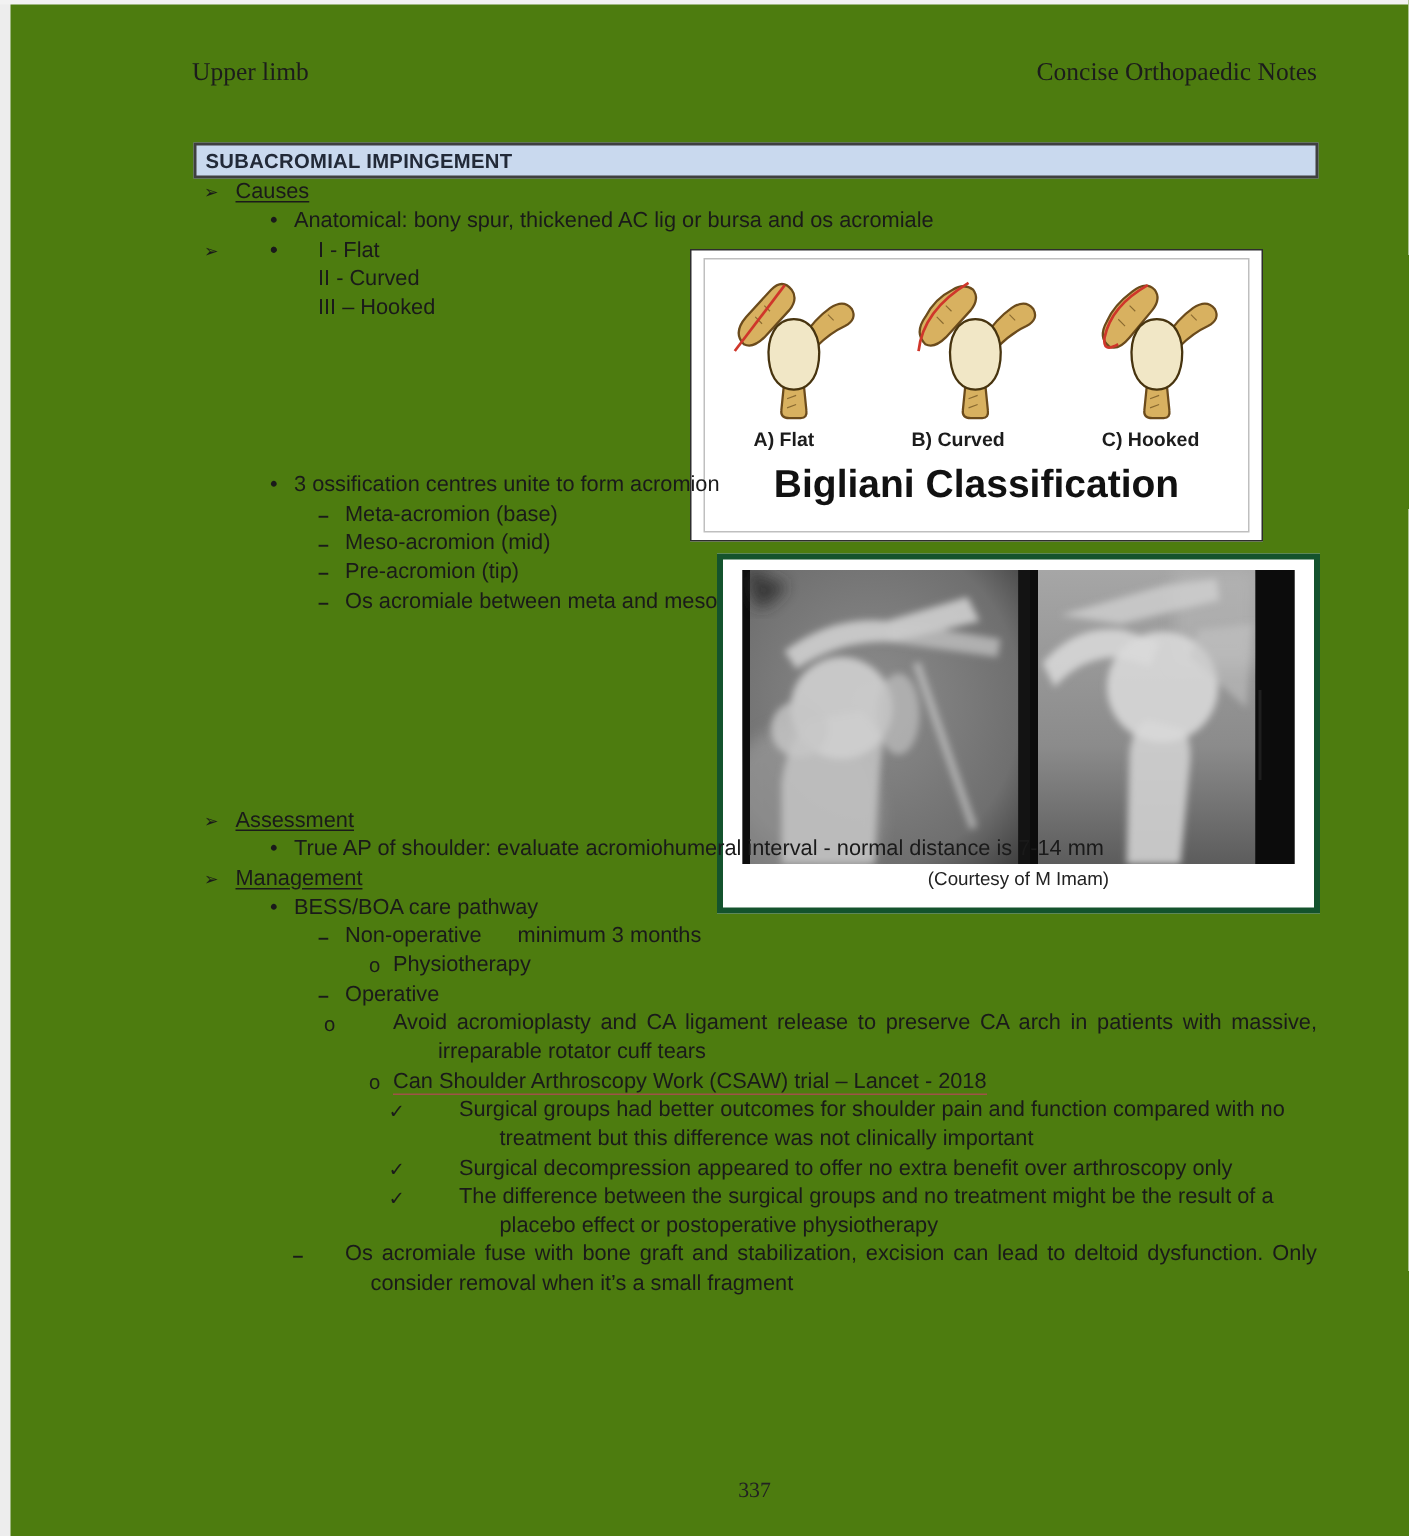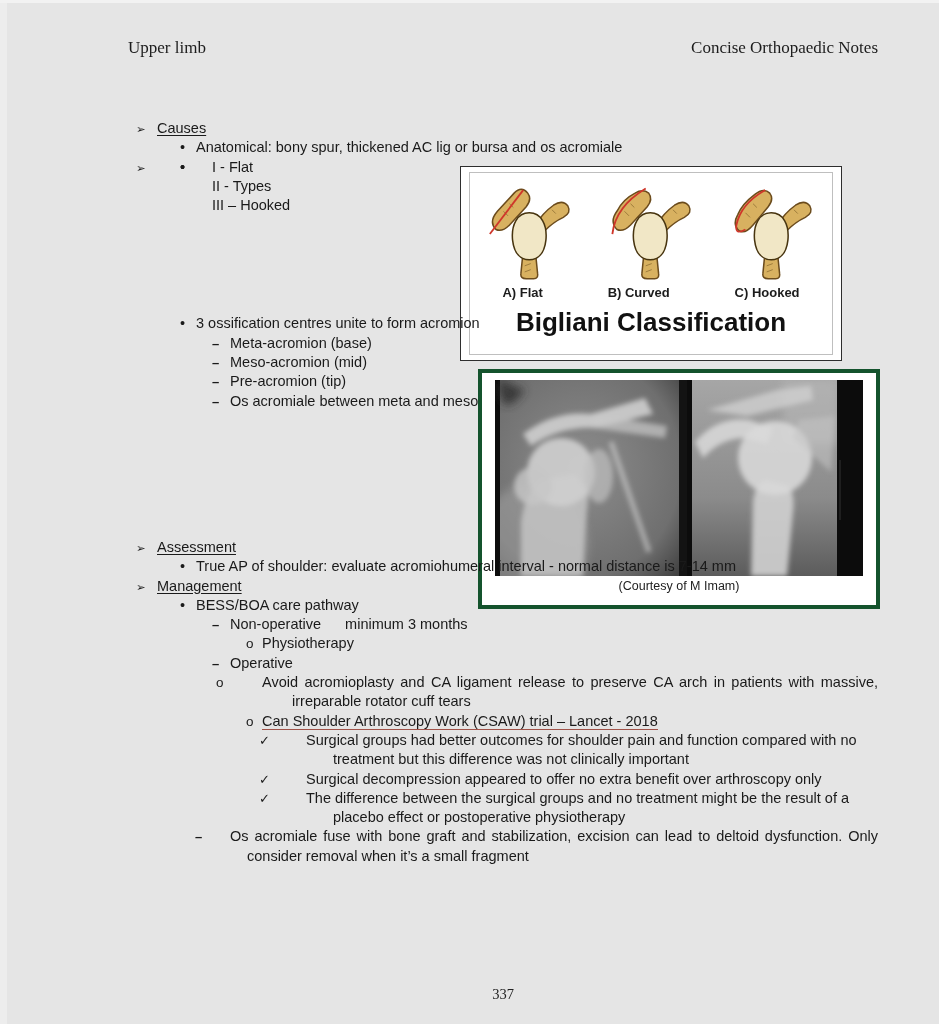--- a/index.html
+++ b/index.html
@@ -1,16 +1,16 @@
 <!DOCTYPE html>
 <html><head>
 <meta charset="utf-8">
 <style>
   html,body{margin:0;padding:0;background:#fafafa;}
-  .page{position:relative;width:939px;height:1024px;background:#e5e5e5;overflow:hidden;
+  .page{position:relative;width:939px;height:1024px;background:#4d7c0f;overflow:hidden;
         font-family:"Liberation Sans","DejaVu Sans",sans-serif;color:#1a1a1a;}
   .edge-left{position:absolute;left:0;top:0;width:7px;height:100%;background:#ededed;}
   .edge-top{position:absolute;left:0;top:0;width:100%;height:3px;background:#f2f2f2;}
 
   
   .doc-header{position:absolute;left:128px;top:38px;width:750px;display:flex;justify-content:space-between;
               font-family:"Liberation Serif","DejaVu Serif",serif;font-size:17px;color:#1c1c1c;}
 
   
   .section-bar{position:absolute;left:129px;top:95px;width:746px;height:20px;
@@ -65,20 +65,23 @@
 
 <div class="page">
   <div class="edge-left"></div>
   <div class="edge-top"></div>
 
   <div class="doc-header">
     <span>Upper limb</span>
     <span>Concise Orthopaedic Notes</span>
   </div>
 
+  <div class="section-bar">
+    <span>SUBACROMIAL IMPINGEMENT</span>
+  </div>
 
   <div class="fig-bigliani">
     <div class="inner">
       <div class="scap-row">
 
         <svg class="scap" viewBox="0 0 110 132">
           <path d="M46,92 L43,122 Q42,129 50,129 L60,129 Q66,129 65,122 L62,92 Z" fill="#d8b160" stroke="#6b4b1c" stroke-width="2"></path>
           <path d="M48,112 l8,-3 M48,120 l8,-3" stroke="#8a6a30" stroke-width="1" fill="none"></path>
           <path d="M10,64 Q0,54 12,40 L34,16 Q44,6 52,16 Q58,24 50,34 L28,58 Q18,68 10,64 Z" fill="#d8b160" stroke="#6b4b1c" stroke-width="2"></path>
           <path d="M20,40 l6,6 M28,30 l5,5" stroke="#8a6a30" stroke-width="1" fill="none"></path>
@@ -203,21 +206,21 @@
     <div class="ln">
       <span class="m m-arrow">➢</span>
     </div>
     <div class="ln">
       <span class="m m-bullet">•</span>
     </div>
     <div class="ln">
       <span class="t-plain">I - Flat</span>
     </div>
     <div class="ln">
-      <span class="t-plain">II - Types</span>
+      <span class="t-plain">II - Curved</span>
     </div>
     <div class="ln">
       <span class="t-plain">III – Hooked</span>
     </div>
 
     <div class="ln sp96">
       <span class="m m-bullet">•</span>
       <span class="t-bullet">3 ossification centres unite to form acromion</span>
     </div>
     <div class="ln">

